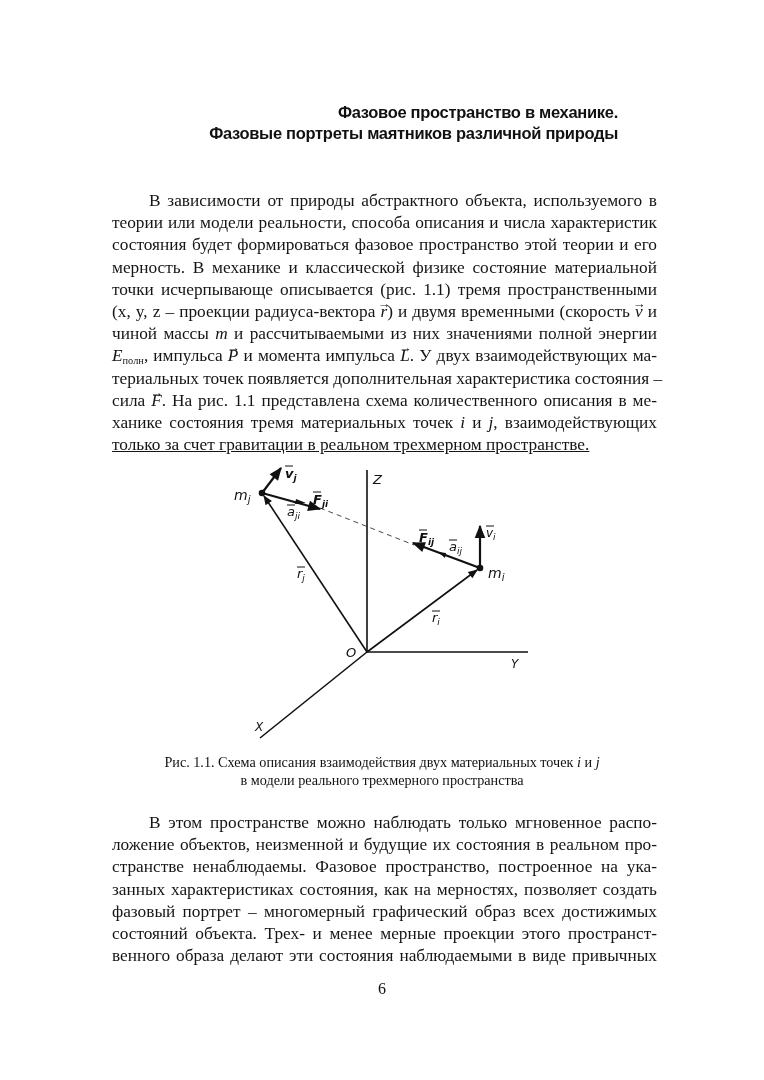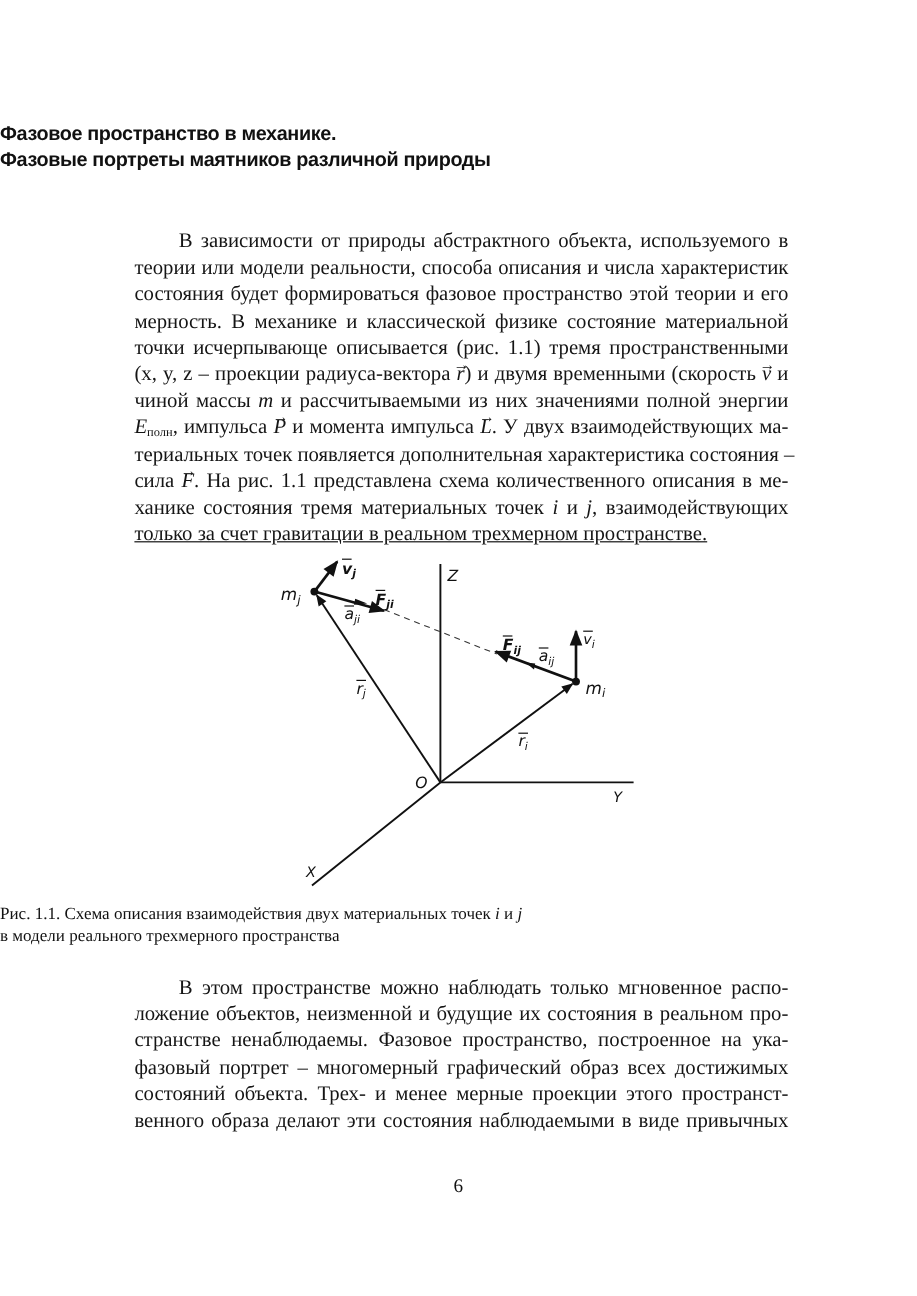--- a/index.html
+++ b/index.html
@@ -1,29 +1,29 @@
 <!DOCTYPE html>
 <html><head>
 <meta charset="utf-8">
 <style>
   html, body { margin: 0; padding: 0; background: #ffffff; }
   body { width: 764px; height: 1080px; position: relative; overflow: hidden; color: #111; }
-  .title { position: absolute; left: 0; width: 618px; text-align: left;
+  .title { position: absolute; left: 0; width: 618px; text-align: right;
     font-family: "Liberation Sans", sans-serif; font-weight: bold; font-size: 16.5px; letter-spacing: -0.3px; color: #111; }
   .t1 { top: 103px; }
   .t2 { top: 124px; }
   .para { position: absolute; left: 112px; width: 545px;
     font-family: "Liberation Serif", serif; font-size: 17.3px; line-height: 22.2px;
     text-align: justify; color: #151515; }
   .para .line { display: block; height: 22.2px; white-space: nowrap; text-align: justify; text-align-last: justify; }
   .para .line.last { text-align-last: left; text-decoration: underline; }
   .para .line.indent { padding-left: 37px; }
   .p1 { top: 158px; margin-top: 32px; }
   .p2 { top: 812px; }
-  .caption { position: absolute; left: 0; width: 764px; 
+  .caption { position: absolute; left: 0; width: 764px; text-align: center;
     font-family: "Liberation Serif", serif; font-size: 14.2px; line-height: 18px; color: #111; }
   .c1 { top: 753px; }
   .c2 { top: 771px; }
   .pagenum { position: absolute; top: 980px; left: 0; width: 764px; text-align: center;
     font-family: "Liberation Serif", serif; font-size: 16px; color: #111; }
   i, .it { font-style: italic; }
   .vec { position: relative; display: inline-block; font-style: italic; }
   .vec::before { content: "\2192"; position: absolute; left: 50%; top: -0.62em; transform: translateX(-45%); font-style: normal; font-size: 0.75em; }
   sub.s { font-size: 0.6em; vertical-align: -0.25em; font-style: normal; }
   svg#fig { position: absolute; left: 0; top: 0; }
@@ -103,18 +103,19 @@
   <text class="lbl" x="255" y="731" font-size="12">X</text>
 </svg>
 
 <div class="caption c1"><span>Рис. 1.1. Схема описания взаимодействия двух материальных точек </span><i>i</i><span> и </span><i>j</i></div>
 <div class="caption c2">в модели реального трехмерного пространства</div>
 
 <div class="para p2">
   <span class="line indent">В этом пространстве можно наблюдать только мгновенное распо-</span>
   <span class="line">ложение объектов, неизменной и будущие их состояния в реальном про-</span>
   <span class="line">странстве ненаблюдаемы. Фазовое пространство, построенное на ука-</span>
+  <span class="line">занных характеристиках состояния, как на мерностях, позволяет создать</span>
   <span class="line">фазовый портрет – многомерный графический образ всех достижимых</span>
   <span class="line">состояний объекта. Трех- и менее мерные проекции этого пространст-</span>
   <span class="line">венного образа делают эти состояния наблюдаемыми в виде привычных</span>
 </div>
 
 <div class="pagenum">6</div>
 
 </body></html>

